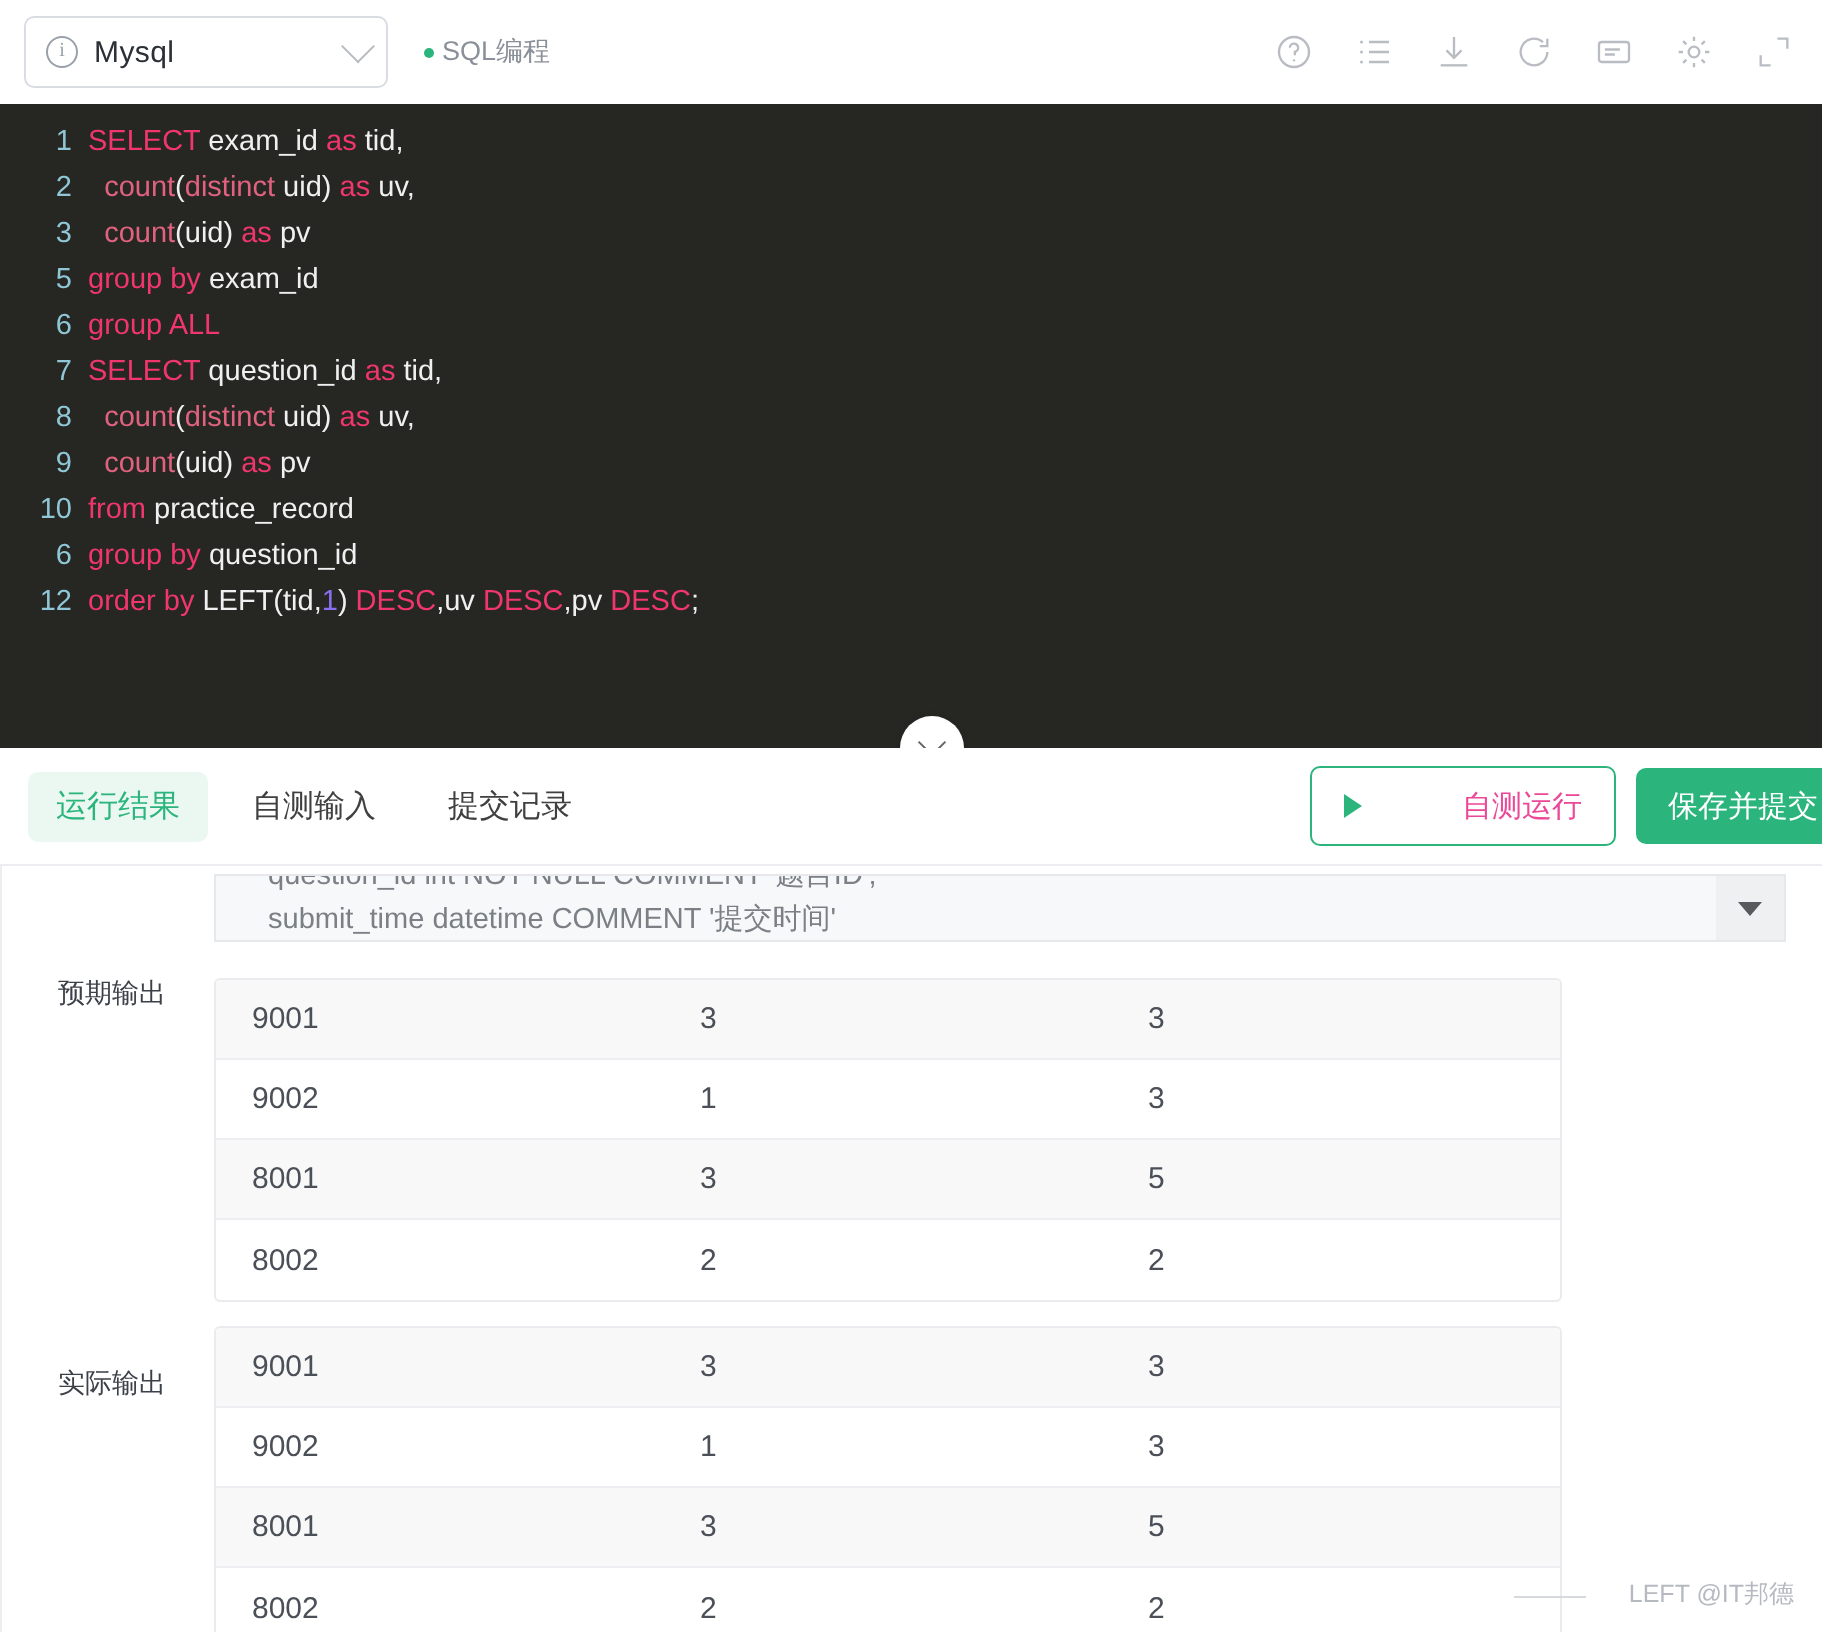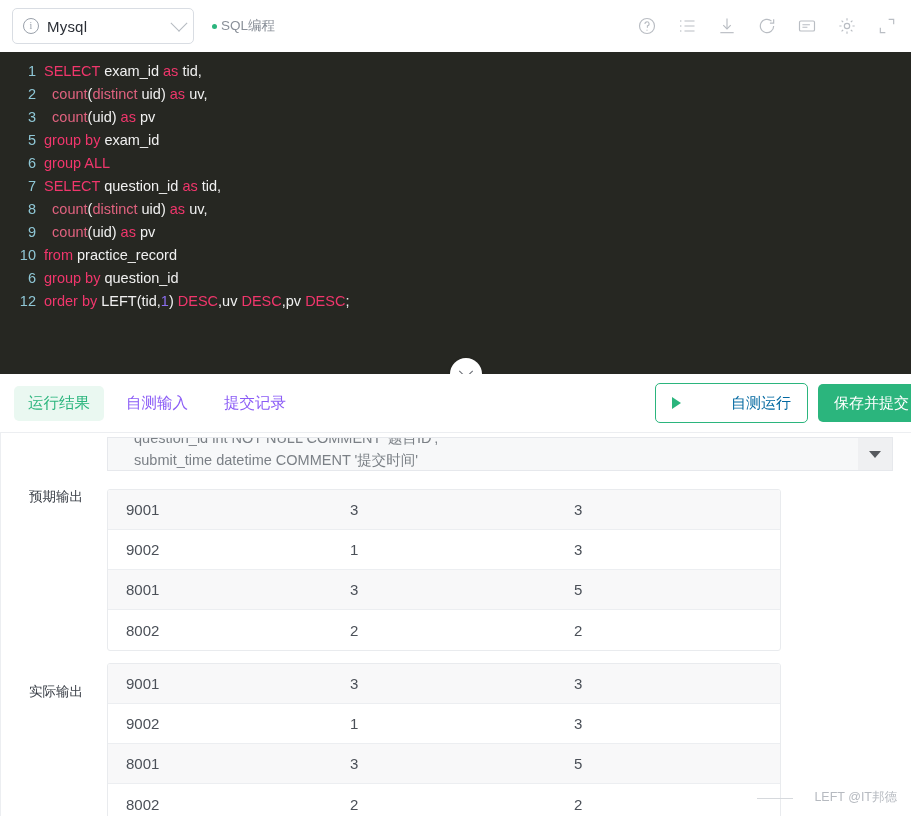--- a/index.html
+++ b/index.html
@@ -147,40 +147,40 @@
     display: flex;
     align-items: center;
     padding: 0 0 0 14px;
     box-sizing: border-box;
     background: #fff;
     position: relative;
     justify-content: space-between;
   }
   .tab {
     font-size: 15.5px;
-    color: #8b5cf6;
+    color: #404040;
     padding: 7px 14px;
     border-radius: 5px;
     cursor: pointer;
     margin-right: 8px;
   }
   .tab.active {
     background: #eaf8f1;
     color: #2bb57d;
   }
   .tab-actions {
     margin-left: auto;
     display: flex;
     align-items: center;
     gap: 10px;
     padding-right: 0;
   }
   .btn-outline {
     border: 1px solid #2bb57d;
-    color: #0369a1;
+    color: #ec4899;
     background: #fff;
     border-radius: 5px;
     height: 38px;
     padding: 0 16px;
     display: flex;
     align-items: center;
     font-size: 15px;
     cursor: pointer;
     white-space: nowrap;
     gap: 43px;

